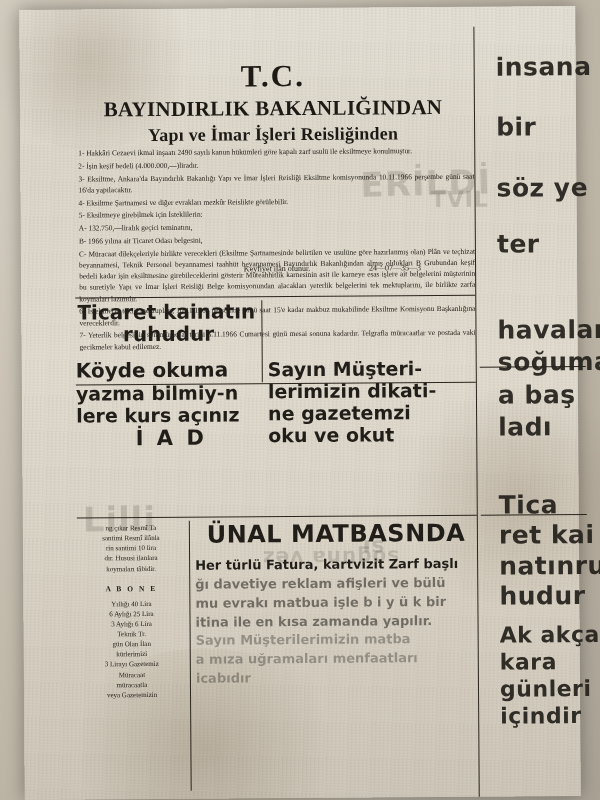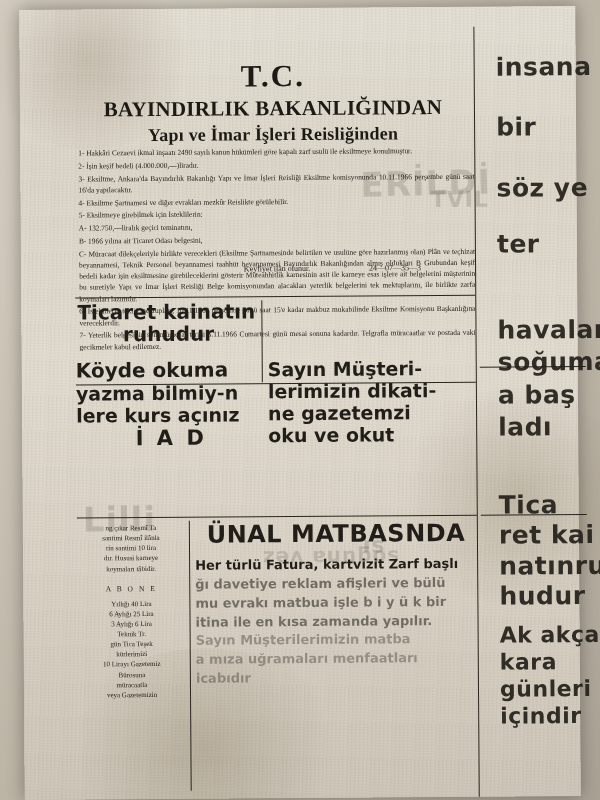--- a/index.html
+++ b/index.html
@@ -200,32 +200,32 @@
           <div class="adline faded2" style="font-size:13px;line-height:1.45;">Sayın  Müşterilerimizin matba</div>
           <div class="adline faded2" style="font-size:13px;line-height:1.45;">a mıza uğramaları menfaatları</div>
           <div class="adline faded2" style="font-size:13px;line-height:1.45;">icabıdır</div>
         </div>
       </div>
 
       <div class="smallcol" style="left:16px;top:494px;width:104px;">
         <div>ng çıkar Resmî Ta</div>
         <div>santimi Resmî ilânla</div>
         <div>rin santimi 10 lira</div>
-        <div>dır. Hususi karneye</div>
+        <div>dır. Hususi ilanlara</div>
         <div>koymaları tâbidir.</div>
-        <div style="margin-top:10px;font-weight:400;letter-spacing:2px;font-size:7.5px;">A B O N E</div>
+        <div style="margin-top:10px;font-weight:700;letter-spacing:2px;font-size:7.5px;">A B O N E</div>
         <div style="margin-top:4px;">
           <div>Yıllığı  40 Lira</div>
           <div>6 Aylığı  25 Lira</div>
           <div>3 Aylığı  6 Lira</div>
           <div>Teknik Tr.</div>
-          <div>gün Tica Teşek</div>
+          <div>gün Olan İlan</div>
           <div>kürlerimizi</div>
-          <div>10 Lirayı Gazetemiz</div>
-          <div>Bürosuna</div>
+          <div>3 Lirayı Gazetemiz</div>
+          <div>Müracaat</div>
           <div>müracaatla</div>
           <div>veya Gazetemizin</div>
         </div>
       </div>
 
       <div class="rightcol">
         <div class="bigword" style="margin-bottom:34px;">insana</div>
         <div class="bigword" style="margin-bottom:34px;">bir</div>
         <div class="bigword" style="margin-bottom:30px;">söz  ye</div>
         <div class="bigword" style="margin-bottom:60px;">ter</div>

